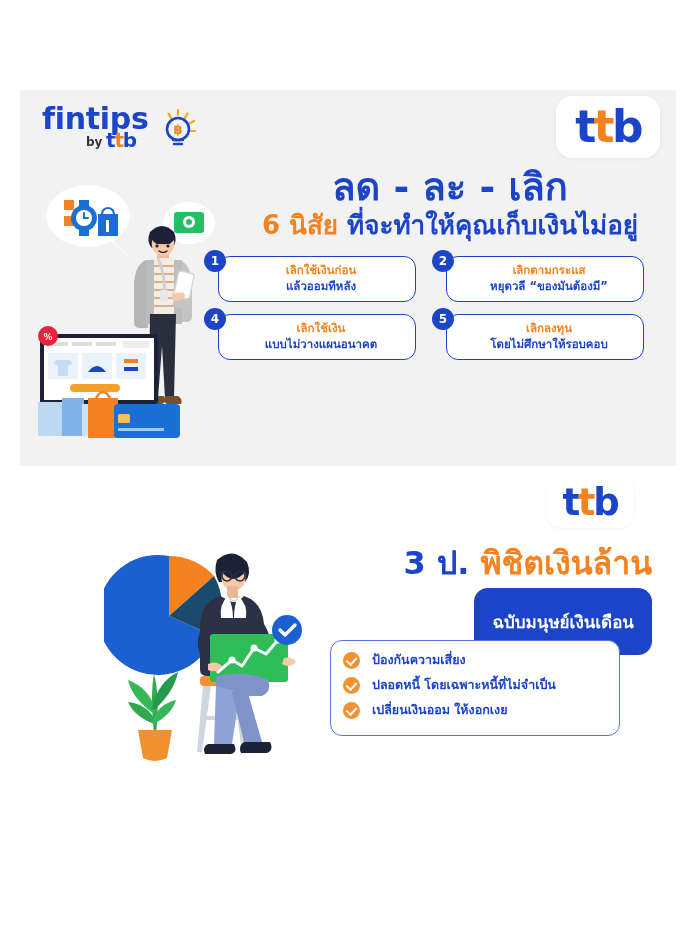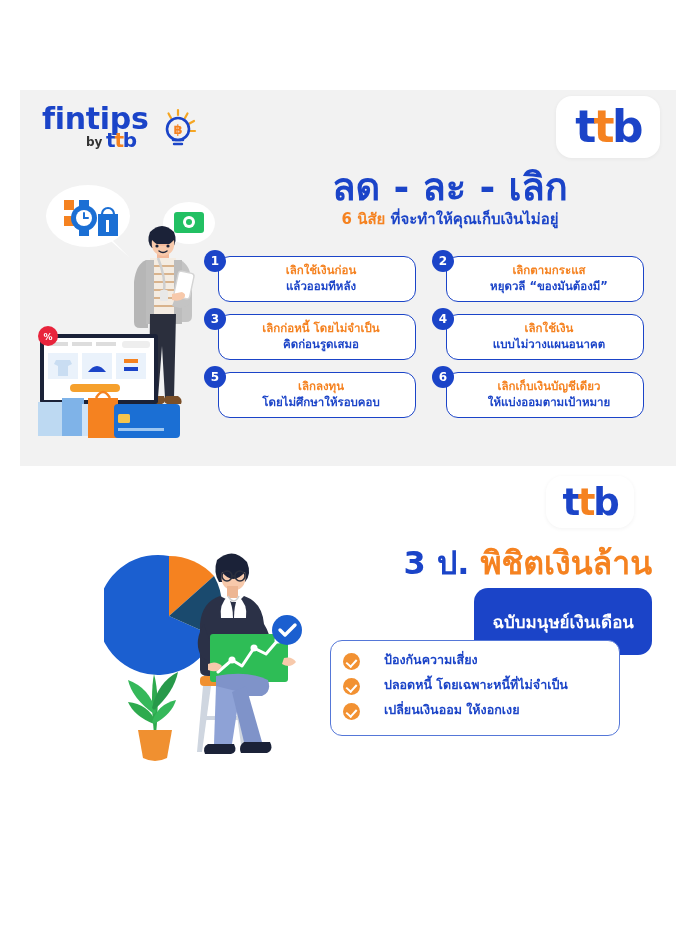--- a/index.html
+++ b/index.html
@@ -47,21 +47,21 @@
   
   .headline {
     position:absolute; left:250px; top:168px; width:400px;
     text-align:center;
   }
   .headline-main {
     font-size:38px; font-weight:800; color:#1b44c8;
     line-height:1.05; white-space:nowrap;
   }
   .headline-sub {
-    margin-top:2px; font-size:15px; font-weight:700;
+    margin-top:2px; font-size:26px; font-weight:700;
     color:#1b44c8; white-space:nowrap; line-height:1.2;
   }
   .headline-sub .hl { color:#f58220; }
 
   
   .items {
     position:absolute; left:204px; top:256px;
     width:440px; display:flex; flex-wrap:wrap; gap:12px 16px;
   }
   .item { position:relative; width:212px; height:46px; }
@@ -102,21 +102,21 @@
     border-radius:14px; padding:20px 18px;
     font-size:17px; font-weight:700; white-space:nowrap;
   }
 
   .checkbox-card {
     position:absolute; left:330px; top:640px;
     width:290px; height:96px;
     background:#fff; border:1.4px solid #5577d8; border-radius:12px;
     padding:9px 10px 0 12px;
   }
-  .check-row { display:flex; align-items:flex-end; gap:24px; margin-bottom:5px; }
+  .check-row { display:flex; align-items:center; gap:12px; margin-bottom:5px; }
   .check-ic {
     width:17px; height:17px; border-radius:50%; background:#f29132;
     flex:0 0 17px; position:relative;
   }
   .check-ic::after {
     content:""; position:absolute; left:5px; top:3.5px;
     width:5px; height:8px; border:2px solid #fff;
     border-top:0; border-left:0; transform:rotate(42deg);
   }
   .check-tx { font-size:12.5px; font-weight:700; color:#1b44c8; white-space:nowrap; }
@@ -173,45 +173,31 @@
       </div>
       <div class="item">
         <div class="item-box">
           <div class="item-l1">เลิกตามกระแส</div>
           <div class="item-l2">หยุดวลี “ของมันต้องมี”</div>
         </div>
         <div class="item-num">2</div>
       </div>
       <div class="item">
         <div class="item-box">
-          <div class="item-l1">เลิกก่อหนี้ โดยไม่จำเป็น</div>
-          <div class="item-l2">คิดก่อนรูดเสมอ</div>
-        </div>
-        <div class="item-num">3</div>
-      </div>
-      <div class="item">
-        <div class="item-box">
           <div class="item-l1">เลิกใช้เงิน</div>
           <div class="item-l2">แบบไม่วางแผนอนาคต</div>
         </div>
         <div class="item-num">4</div>
       </div>
       <div class="item">
         <div class="item-box">
           <div class="item-l1">เลิกลงทุน</div>
           <div class="item-l2">โดยไม่ศึกษาให้รอบคอบ</div>
         </div>
         <div class="item-num">5</div>
-      </div>
-      <div class="item">
-        <div class="item-box">
-          <div class="item-l1">เลิกเก็บเงินบัญชีเดียว</div>
-          <div class="item-l2">ให้แบ่งออมตามเป้าหมาย</div>
-        </div>
-        <div class="item-num">6</div>
       </div>
     </div>
 
   <svg class="illus-top" viewBox="0 0 200 286">
 
     <g>
       <ellipse cx="62" cy="40" rx="42" ry="31" fill="#fff"></ellipse>
       <path d="M84 62 L104 82 L86 66 Z" fill="#fff"></path>
       <rect x="38" y="24" width="10" height="10" fill="#f58220"></rect>
       <rect x="38" y="40" width="10" height="10" fill="#f58220"></rect>

